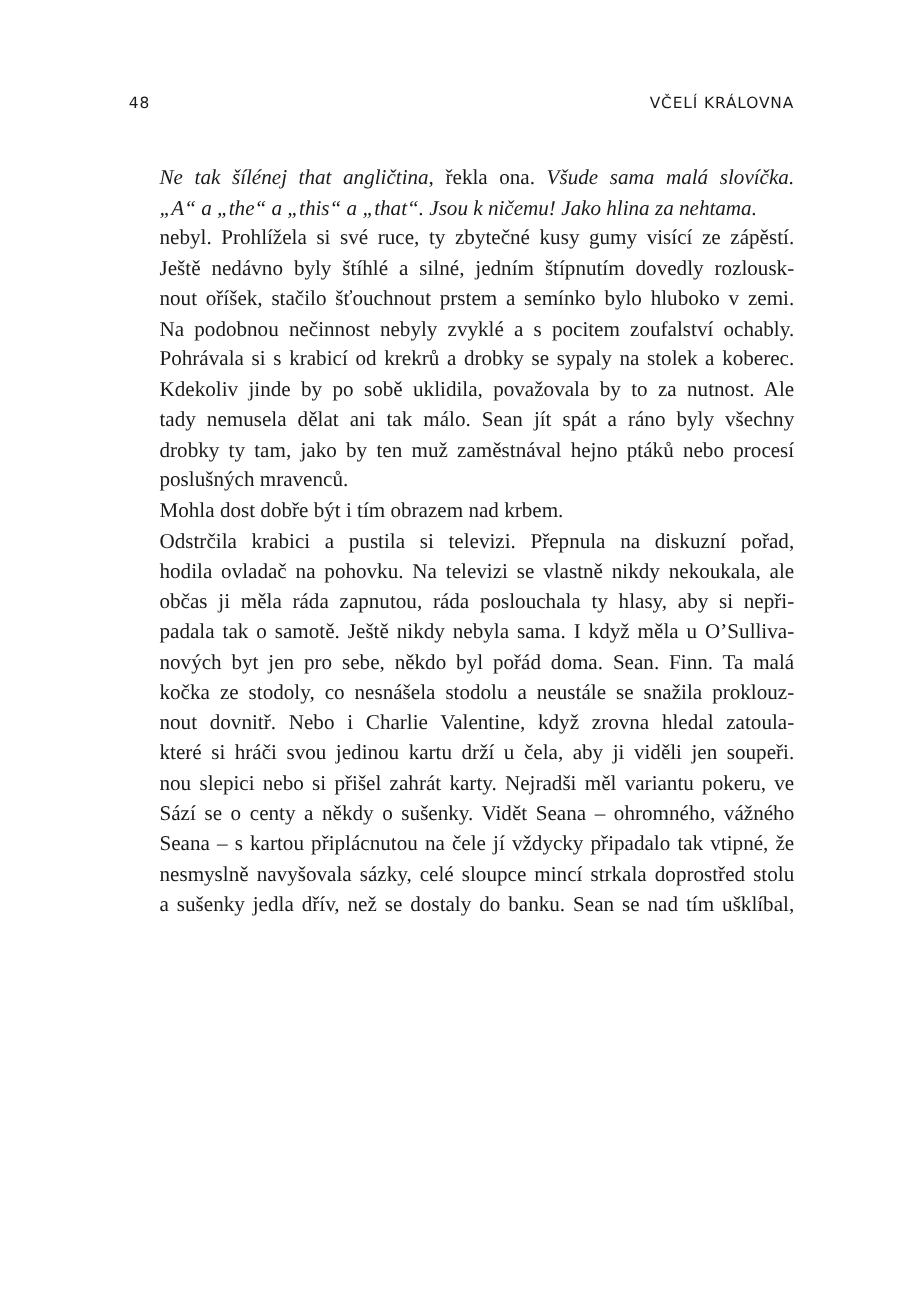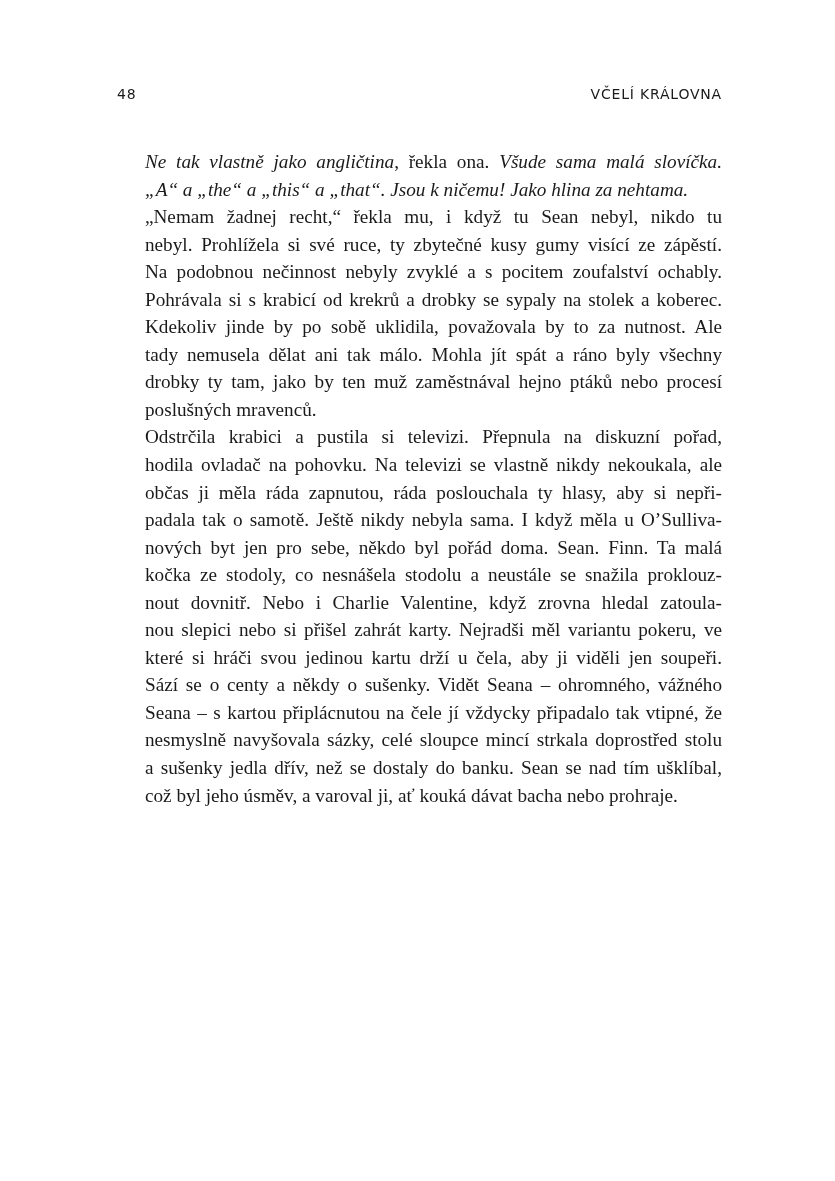--- a/index.html
+++ b/index.html
@@ -26,43 +26,46 @@
 </head>
 <body>
 
 <div class="page">
   <div class="header">
     <span class="page-number">48</span>
     <span class="running-title">VČELÍ KRÁLOVNA</span>
   </div>
   <div class="body-text" id="body-text">
       <p>
-        <span class="line"><em>Ne tak vlastně jako angličtina</em><span>, řekla ona. </span><em>Všude sama malá slovíčka.</em></span>
+        <span class="line"><em>Ne tak šílénej that angličtina</em><span>, řekla ona. </span><em>Všude sama malá slovíčka.</em></span>
         <span class="line last"><em>„A“ a „the“ a „this“ a „that“. Jsou k ničemu! Jako hlina za nehtama.</em></span>
       </p>
       <p>
-        <span class="line"><span>„Nemam žadnej recht,“ řekla mu, i když tu Sean nebyl, nikdo tu</span></span>
         <span class="line"><span>nebyl. Prohlížela si své ruce, ty zbytečné kusy gumy visící ze zápěstí.</span></span>
+        <span class="line"><span>Ještě nedávno byly štíhlé a silné, jedním štípnutím dovedly rozlousk-</span></span>
+        <span class="line"><span>nout oříšek, stačilo šťouchnout prstem a semínko bylo hluboko v zemi.</span></span>
         <span class="line"><span>Na podobnou nečinnost nebyly zvyklé a s pocitem zoufalství ochably.</span></span>
         <span class="line"><span>Pohrávala si s krabicí od krekrů a drobky se sypaly na stolek a koberec.</span></span>
         <span class="line"><span>Kdekoliv jinde by po sobě uklidila, považovala by to za nutnost. Ale</span></span>
-        <span class="line"><span>tady nemusela dělat ani tak málo. Mohla jít spát a ráno byly všechny</span></span>
+        <span class="line"><span>tady nemusela dělat ani tak málo. Sean jít spát a ráno byly všechny</span></span>
         <span class="line"><span>drobky ty tam, jako by ten muž zaměstnával hejno ptáků nebo procesí</span></span>
         <span class="line last"><span>poslušných mravenců.</span></span>
+      </p>
+      <p>
+        <span class="line last"><span>Mohla dost dobře být i tím obrazem nad krbem.</span></span>
       </p>
       <p>
         <span class="line"><span>Odstrčila krabici a pustila si televizi. Přepnula na diskuzní pořad,</span></span>
         <span class="line"><span>hodila ovladač na pohovku. Na televizi se vlastně nikdy nekoukala, ale</span></span>
         <span class="line"><span>občas ji měla ráda zapnutou, ráda poslouchala ty hlasy, aby si nepři-</span></span>
         <span class="line"><span>padala tak o samotě. Ještě nikdy nebyla sama. I když měla u O’Sulliva-</span></span>
         <span class="line"><span>nových byt jen pro sebe, někdo byl pořád doma. Sean. Finn. Ta malá</span></span>
         <span class="line"><span>kočka ze stodoly, co nesnášela stodolu a neustále se snažila proklouz-</span></span>
         <span class="line"><span>nout dovnitř. Nebo i Charlie Valentine, když zrovna hledal zatoula-</span></span>
+        <span class="line"><span>které si hráči svou jedinou kartu drží u čela, aby ji viděli jen soupeři.</span></span>
         <span class="line"><span>nou slepici nebo si přišel zahrát karty. Nejradši měl variantu pokeru, ve</span></span>
-        <span class="line"><span>které si hráči svou jedinou kartu drží u čela, aby ji viděli jen soupeři.</span></span>
         <span class="line"><span>Sází se o centy a někdy o sušenky. Vidět Seana – ohromného, vážného</span></span>
         <span class="line"><span>Seana – s kartou připlácnutou na čele jí vždycky připadalo tak vtipné, že</span></span>
         <span class="line"><span>nesmyslně navyšovala sázky, celé sloupce mincí strkala doprostřed stolu</span></span>
         <span class="line"><span>a sušenky jedla dřív, než se dostaly do banku. Sean se nad tím ušklíbal,</span></span>
-        <span class="line last"><span>což byl jeho úsměv, a varoval ji, ať kouká dávat bacha nebo prohraje.</span></span>
       </p>
     </div>
 </div>
 
 </body></html>

